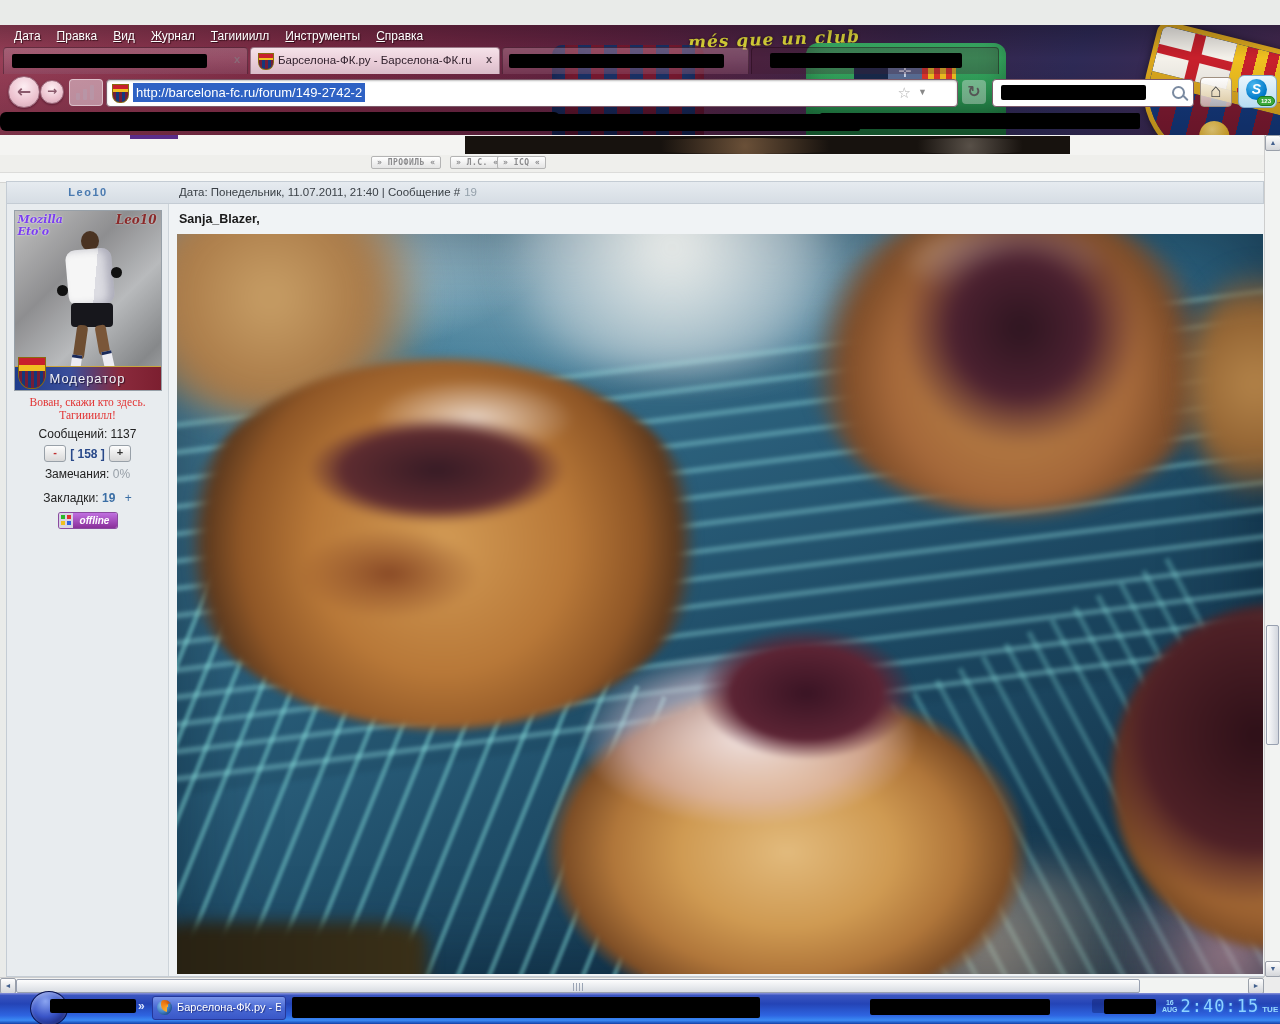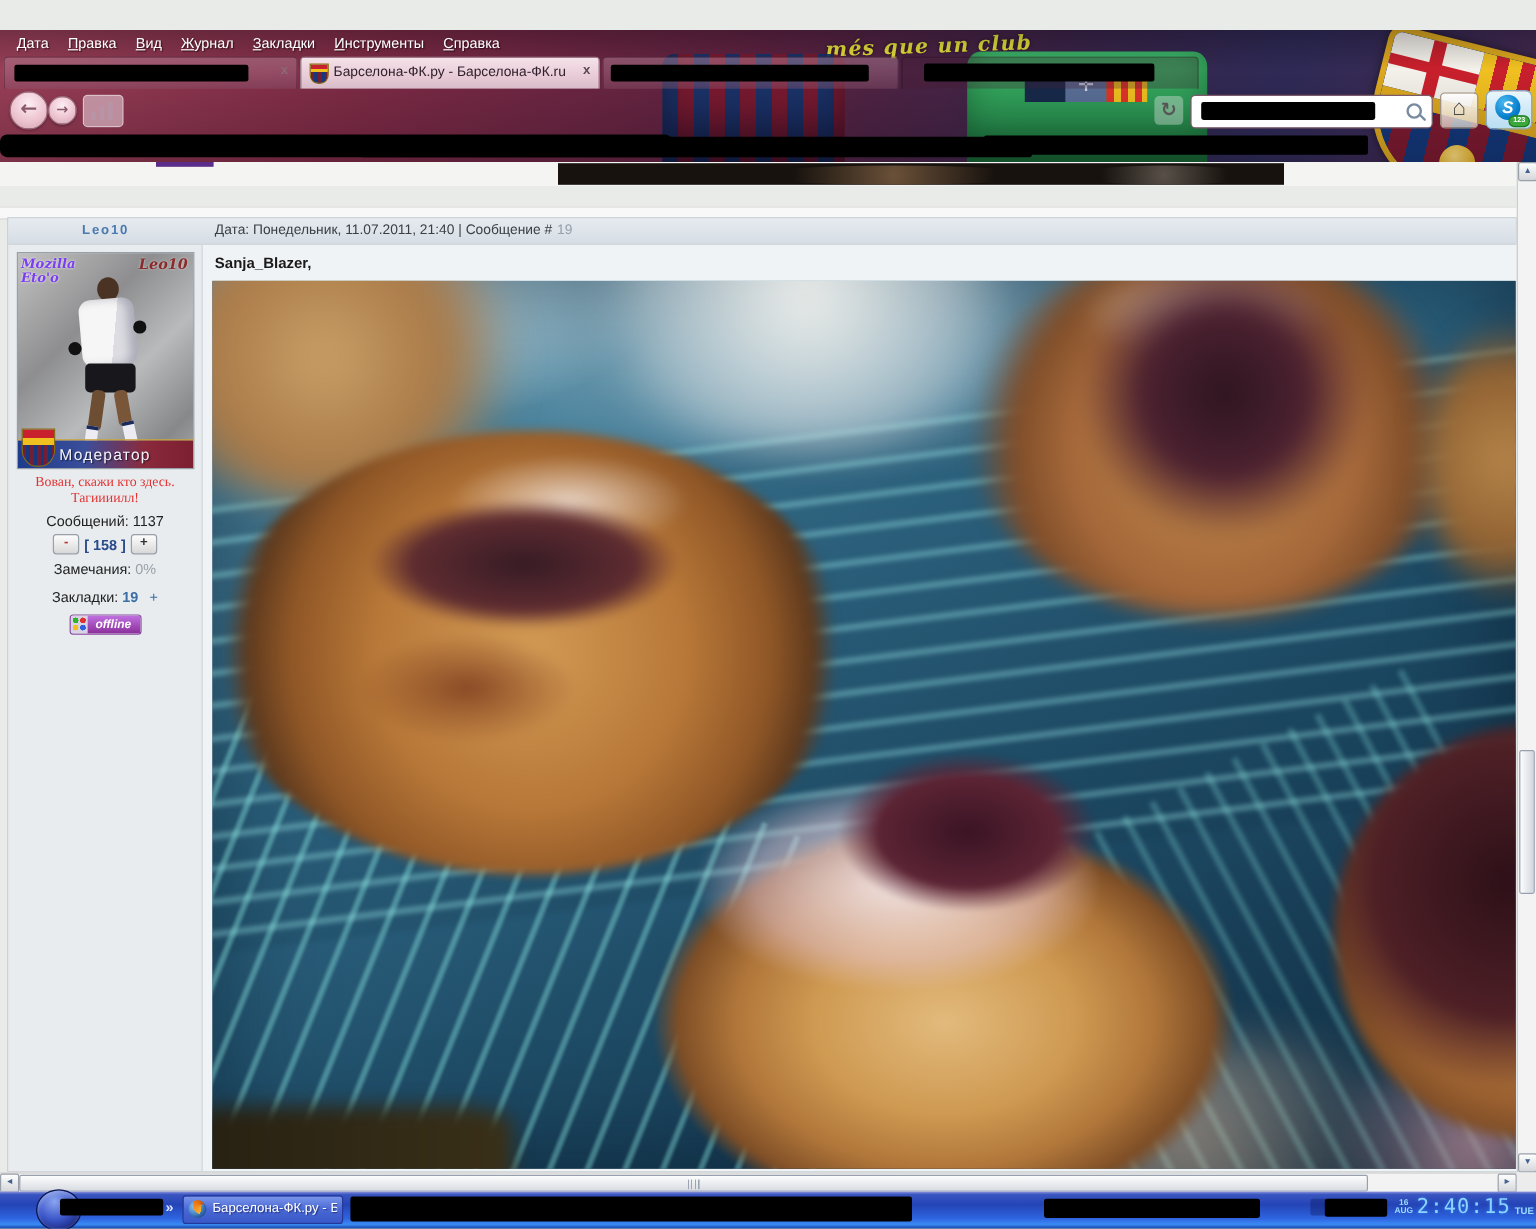--- a/index.html
+++ b/index.html
@@ -287,21 +287,21 @@
       <span class="bottom"></span>
       <span class="ball"></span>
     </span>
   </div>
 
   <div class="menubar">
     <span class="menu-item">Дата</span>
     <span class="menu-item">Правка</span>
     <span class="menu-item">Вид</span>
     <span class="menu-item">Журнал</span>
-    <span class="menu-item">Закладки</span>
+    <span class="menu-item">Тагиииилл</span>
     <span class="menu-item">Инструменты</span>
     <span class="menu-item">Справка</span>
   </div>
 
   <div class="tabstrip">
     <div class="tab inactive" style="left:3px;width:243px;">
       <span class="censor" style="left:8px;top:6px;width:195px;height:14px;"></span>
       <span class="close-x">x</span>
     </div>
     <div class="tab active" style="left:250px;width:248px;">
@@ -318,20 +318,26 @@
   </div>
 
   <div class="navbar">
     <span class="nav-circle btn-back">←</span>
     <span class="nav-circle btn-fwd">→</span>
     <span class="btn-graph">
       <i style="left:6px;height:7px;"></i>
         <i style="left:13px;height:11px;"></i>
         <i style="left:20px;height:15px;"></i>
     </span>
+    <span class="urlbar">
+      <span class="mini-crest"></span>
+      <span class="url-sel">http://barcelona-fc.ru/forum/149-2742-2</span>
+      <span class="star-icon">☆</span>
+      <span class="url-caret">▼</span>
+    </span>
     <span class="btn-reload">↻</span>
     <span class="searchbox">
       <span class="censor" style="left:8px;top:5px;width:145px;height:15px;"></span>
       <span class="mag-icon"></span>
     </span>
     <span class="btn-home">⌂</span>
     <span class="btn-skype">
       <span class="skype-s">S</span>
       <span class="skype-badge">123</span>
     </span>
@@ -340,20 +346,25 @@
   <div class="bookmarksbar">
     <span class="censor" style="left:0;top:2px;width:560px;height:19px;border-radius:6px;"></span>
     <span class="censor" style="left:300px;top:4px;width:560px;height:17px;"></span>
     <span class="censor" style="left:820px;top:3px;width:320px;height:16px;"></span>
   </div>
 
   <div class="page">
     <div class="banner-row">
       <span class="purple-frag"></span>
       <span class="site-banner"></span>
+    </div>
+    <div class="profile-row">
+      <span class="pill-btn" style="left:371px;">» ПРОФИЛЬ «</span>
+      <span class="pill-btn" style="left:450px;">» Л.С. «</span>
+      <span class="pill-btn" style="left:497px;">» ICQ «</span>
     </div>
     <div class="sep-row"></div>
 
     <div class="post">
       <div class="post-header">
         <span class="post-user-name">Leo10</span>
         <span class="post-date">
           <span>Дата: Понедельник, 11.07.2011, 21:40 | Сообщение #</span><span class="msg-num">19</span>
         </span>
       </div>

